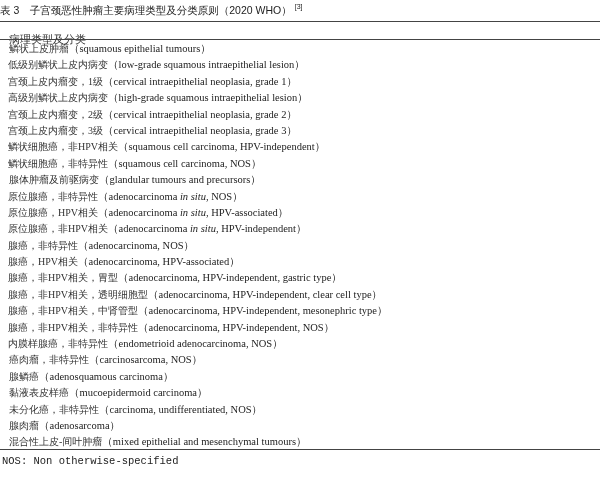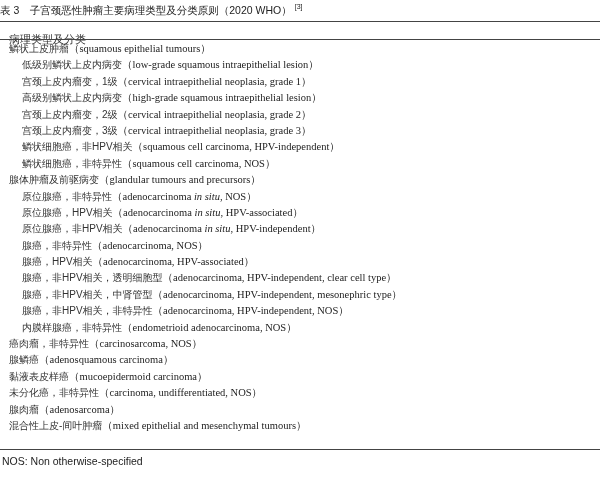--- a/index.html
+++ b/index.html
@@ -10,25 +10,25 @@
   .title .ref { font-size:7px; vertical-align:super; margin-left:3px; }
   .rule { position:absolute; left:0; width:600px; background:#444; }
   .rule.top { top:21px; height:1.2px; }
   .rule.mid { top:39px; height:0.8px; }
   .rule.bot { top:449px; height:1.2px; }
   .header { position:absolute; top:32px; left:9px; font-size:11px;
             font-family:"DejaVu Sans", sans-serif; color:#333; }
   .rows { position:absolute; top:41px; left:0; width:600px; }
   .row { height:16.4px; line-height:16.4px; font-size:10px; white-space:nowrap; }
   .row.l0 { padding-left:9px; }
-  .row.l1 { padding-left:22px; }
-  .zh { font-family:Liberation Sans, sans-serif; font-size:10px; color:#333; }
+  .row.l1 { padding-left:8px; }
+  .zh { font-family:Liberation Serif, serif; font-size:10px; color:#333; }
   .en { font-family:"Liberation Serif", serif; font-size:10.5px; color:#222;text-align:right; }
   .en i { }
-  .foot { position:absolute; top:455px; left:2px; font-family:Liberation Sans, sans-serif;
+  .foot { position:absolute; top:455px; left:2px; font-family:Liberation Mono, monospace;
           font-size:10.5px; color:#222; }
 </style>
 </head>
 <body>
 
 <div class="title"><span>表 3　子宫颈恶性肿瘤主要病理类型及分类原则（2020 WHO）</span><span class="ref">[3]</span></div>
 
 <div class="rule top"></div>
 <div class="header">病理类型及分类</div>
 <div class="rule mid"></div>
@@ -41,20 +41,21 @@
     <div class="row l1"><span class="zh">宫颈上皮内瘤变，2级</span><span class="en">（<span>cervical intraepithelial neoplasia, grade 2</span>）</span></div>
     <div class="row l1"><span class="zh">宫颈上皮内瘤变，3级</span><span class="en">（<span>cervical intraepithelial neoplasia, grade 3</span>）</span></div>
     <div class="row l1"><span class="zh">鳞状细胞癌，非HPV相关</span><span class="en">（<span>squamous cell carcinoma, HPV-independent</span>）</span></div>
     <div class="row l1"><span class="zh">鳞状细胞癌，非特异性</span><span class="en">（<span>squamous cell carcinoma, NOS</span>）</span></div>
     <div class="row l0"><span class="zh">腺体肿瘤及前驱病变</span><span class="en">（<span>glandular tumours and precursors</span>）</span></div>
     <div class="row l1"><span class="zh">原位腺癌，非特异性</span><span class="en">（<span>adenocarcinoma </span><i>in situ</i><span>, NOS</span>）</span></div>
     <div class="row l1"><span class="zh">原位腺癌，HPV相关</span><span class="en">（<span>adenocarcinoma </span><i>in situ</i><span>, HPV-associated</span>）</span></div>
     <div class="row l1"><span class="zh">原位腺癌，非HPV相关</span><span class="en">（<span>adenocarcinoma </span><i>in situ</i><span>, HPV-independent</span>）</span></div>
     <div class="row l1"><span class="zh">腺癌，非特异性</span><span class="en">（<span>adenocarcinoma, NOS</span>）</span></div>
     <div class="row l1"><span class="zh">腺癌，HPV相关</span><span class="en">（<span>adenocarcinoma, HPV-associated</span>）</span></div>
+    <div class="row l1"><span class="zh">腺癌，非HPV相关，胃型</span><span class="en">（<span>adenocarcinoma, HPV-independent, gastric type</span>）</span></div>
     <div class="row l1"><span class="zh">腺癌，非HPV相关，透明细胞型</span><span class="en">（<span>adenocarcinoma, HPV-independent, clear cell type</span>）</span></div>
     <div class="row l1"><span class="zh">腺癌，非HPV相关，中肾管型</span><span class="en">（<span>adenocarcinoma, HPV-independent, mesonephric type</span>）</span></div>
     <div class="row l1"><span class="zh">腺癌，非HPV相关，非特异性</span><span class="en">（<span>adenocarcinoma, HPV-independent, NOS</span>）</span></div>
     <div class="row l1"><span class="zh">内膜样腺癌，非特异性</span><span class="en">（<span>endometrioid adenocarcinoma, NOS</span>）</span></div>
     <div class="row l0"><span class="zh">癌肉瘤，非特异性</span><span class="en">（<span>carcinosarcoma, NOS</span>）</span></div>
     <div class="row l0"><span class="zh">腺鳞癌</span><span class="en">（<span>adenosquamous carcinoma</span>）</span></div>
     <div class="row l0"><span class="zh">黏液表皮样癌</span><span class="en">（<span>mucoepidermoid carcinoma</span>）</span></div>
     <div class="row l0"><span class="zh">未分化癌，非特异性</span><span class="en">（<span>carcinoma, undifferentiated, NOS</span>）</span></div>
     <div class="row l0"><span class="zh">腺肉瘤</span><span class="en">（<span>adenosarcoma</span>）</span></div>
     <div class="row l0"><span class="zh">混合性上皮-间叶肿瘤</span><span class="en">（<span>mixed epithelial and mesenchymal tumours</span>）</span></div>

